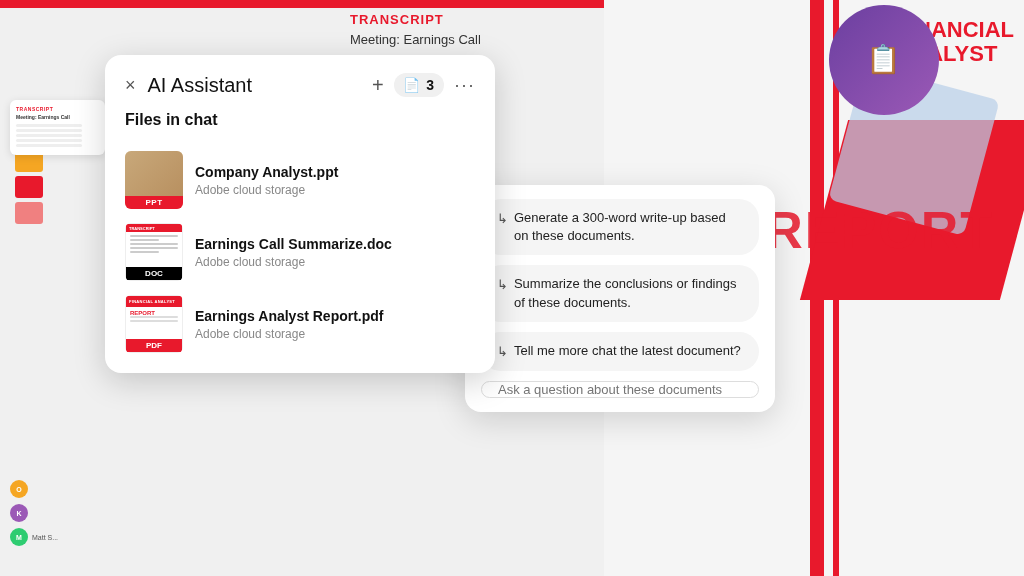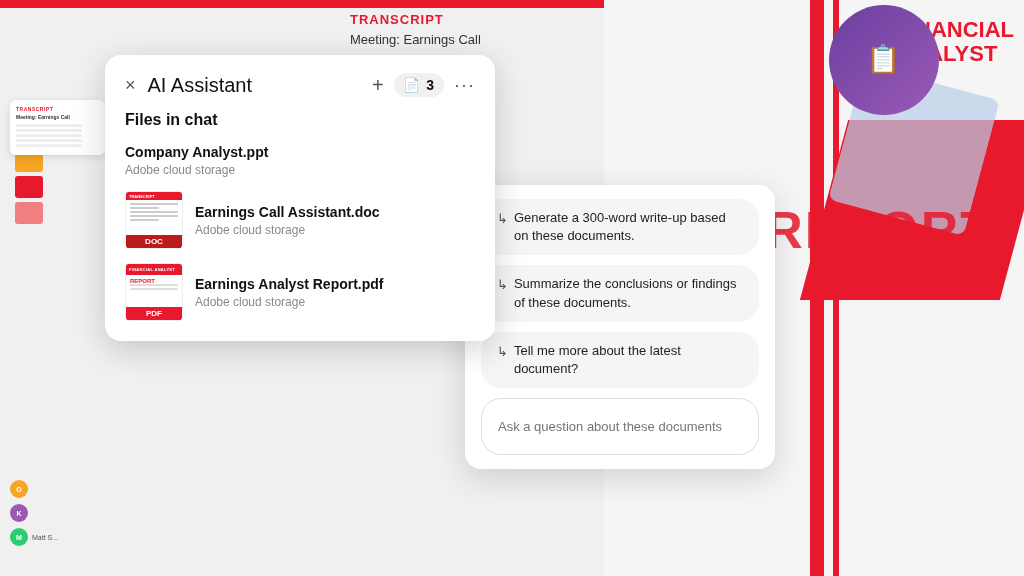--- a/index.html
+++ b/index.html
@@ -282,21 +282,21 @@
     }
 
     .ai-panel-body {
       padding: 0 20px 20px 20px;
     }
 
     .files-in-chat-title {
       font-size: 16px;
       font-weight: 700;
       color: #111;
-      margin-bottom: 14px;
+      margin-bottom: 22px;
     }
 
     .file-list { display: flex; flex-direction: column; gap: 14px; }
 
     .file-item {
       display: flex;
       align-items: center;
       gap: 12px;
       cursor: pointer;
     }
@@ -341,21 +341,21 @@
     .doc-thumb-header {
       background: #e8192c;
       height: 8px;
       display: flex; align-items: center; padding: 0 3px;
     }
     .doc-thumb-header span { font-size: 4px; color: white; font-weight: 600; }
     .doc-lines { padding: 3px 4px; flex: 1; }
     .doc-line { height: 2px; background: #ccc; border-radius: 1px; margin-bottom: 2px; }
     .doc-line.short { width: 60%; }
     .doc-label {
-      background: #b91c1c;
+      background: #000000;
       color: white;
       font-size: 8px;
       font-weight: 700;
       padding: 2px 4px;
       text-align: center;
     }
 
     
     .pdf-thumb {
       background: white;
@@ -416,21 +416,21 @@
     .suggestion-arrow {
       color: #555;
       font-size: 13px;
       flex-shrink: 0;
       margin-top: 1px;
     }
 
     .ask-input-container {
       border: 1px solid #ddd;
       border-radius: 20px;
-      padding: 20px 16px;
+      padding: 0 16px;
       display: flex;
       align-items: center;
     }
 
     .ask-input {
       flex: 1;
       border: none;
       outline: none;
       font-size: 13px;
       color: #aaa;
@@ -507,20 +507,26 @@
       <span class="more-btn">···</span>
     </div>
   </div>
 
   <div class="ai-panel-body">
     <div class="files-in-chat-title">Files in chat</div>
 
     <div class="file-list">
 
       <div class="file-item">
+        <div class="file-thumb">
+          <div class="ppt-thumb">
+            <div class="ppt-thumb-img"></div>
+            <div class="ppt-label">PPT</div>
+          </div>
+        </div>
         <div class="file-info">
           <div class="file-name">Company Analyst.ppt</div>
           <div class="file-source">Adobe cloud storage</div>
         </div>
       </div>
 
       <div class="file-item">
         <div class="file-thumb">
           <div class="doc-thumb">
             <div class="doc-thumb-header">
@@ -530,21 +536,21 @@
               <div class="doc-line"></div>
               <div class="doc-line short"></div>
               <div class="doc-line"></div>
               <div class="doc-line"></div>
               <div class="doc-line short"></div>
             </div>
             <div class="doc-label">DOC</div>
           </div>
         </div>
         <div class="file-info">
-          <div class="file-name">Earnings Call Assistant.doc</div>
+          <div class="file-name">Earnings Call Summarize.doc</div>
           <div class="file-source">Adobe cloud storage</div>
         </div>
       </div>
 
       <div class="file-item">
         <div class="file-thumb">
           <div class="pdf-thumb">
             <div class="pdf-thumb-header">
               <div class="pdf-header-title">FINANCIAL ANALYST</div>
             </div>
@@ -569,18 +575,18 @@
   <div class="suggestion-item">
     <span class="suggestion-arrow">↳</span>
     <span>Generate a 300-word write-up based on these documents.</span>
   </div>
   <div class="suggestion-item">
     <span class="suggestion-arrow">↳</span>
     <span>Summarize the conclusions or findings of these documents.</span>
   </div>
   <div class="suggestion-item">
     <span class="suggestion-arrow">↳</span>
-    <span>Tell me more about the latest document?</span>
+    <span>Tell me more chat the latest document?</span>
   </div>
   <div class="ask-input-container">
     <input class="ask-input" type="text" placeholder="Ask a question about these documents" style="">
   </div>
 </div>
 
 </body></html>

